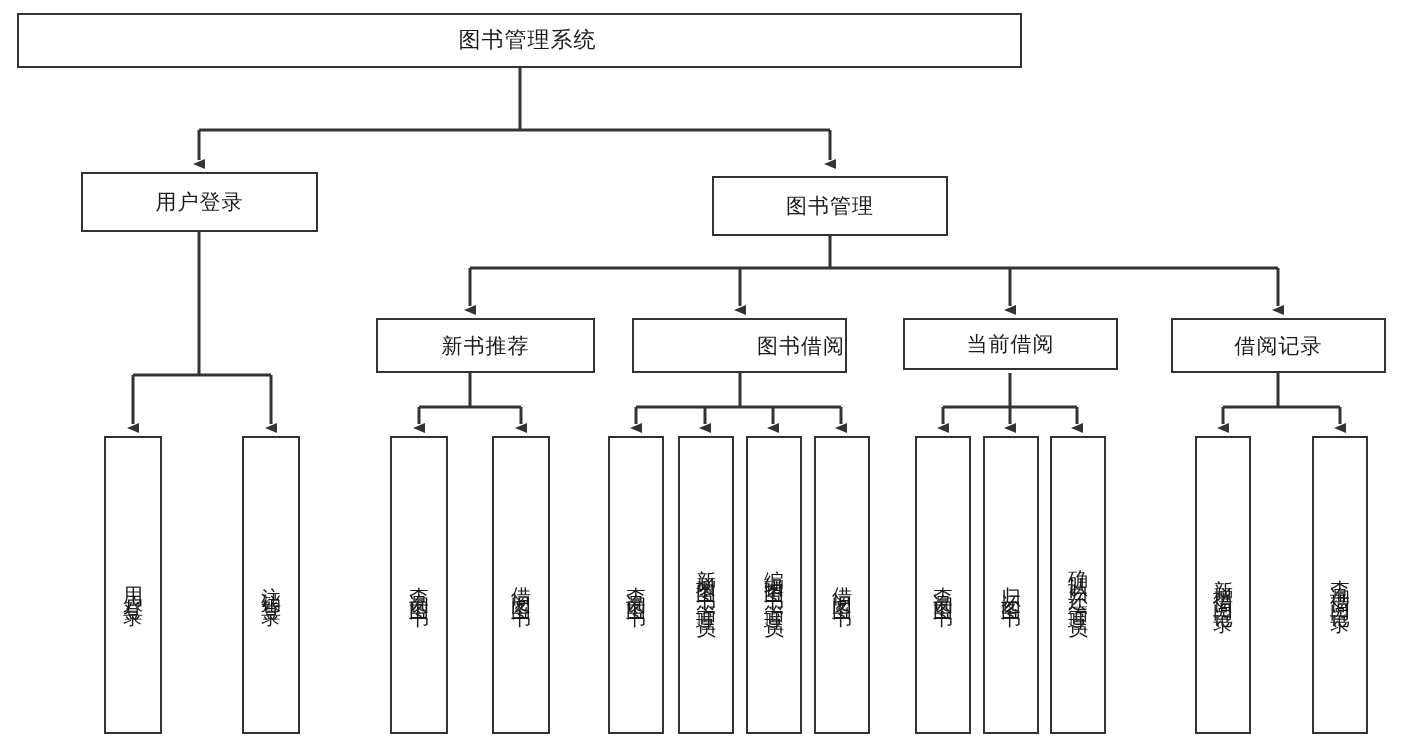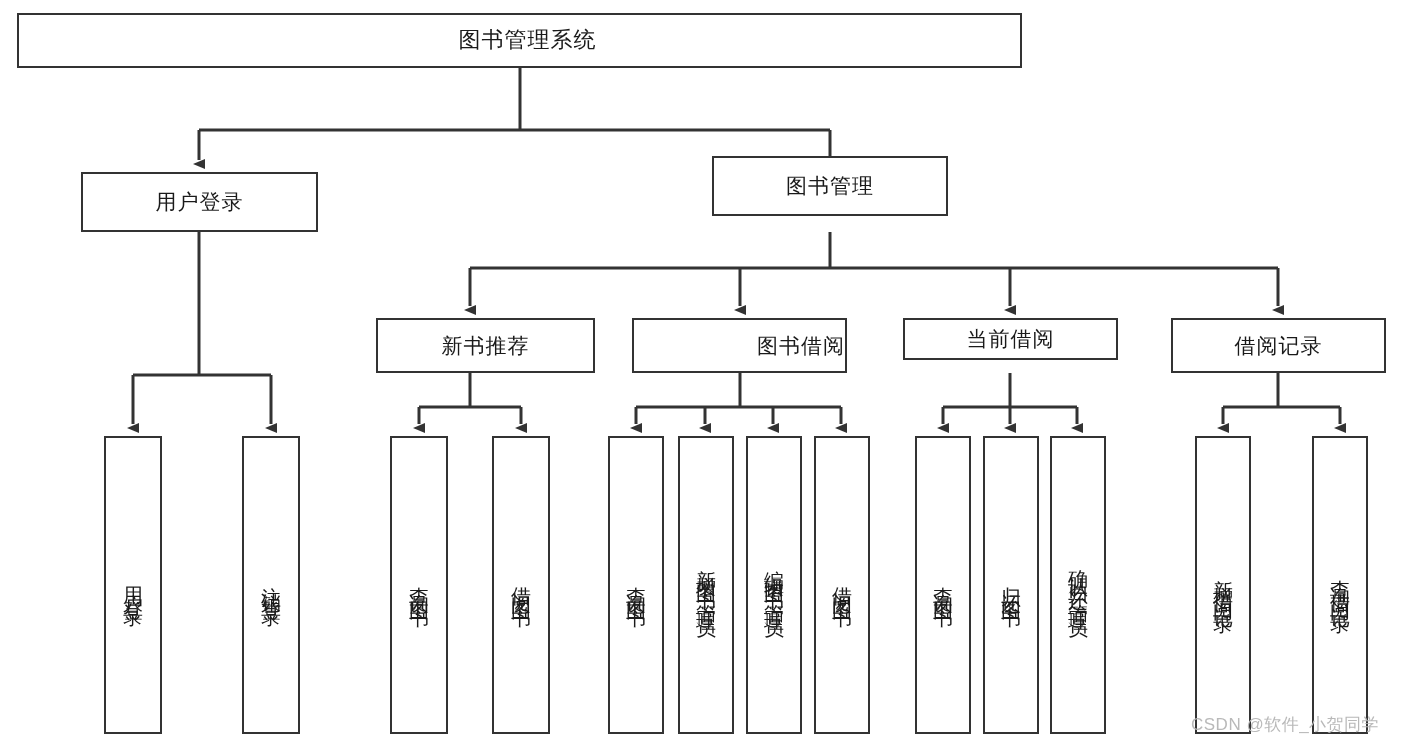--- a/index.html
+++ b/index.html
@@ -122,31 +122,31 @@
     </g>
   </svg>
 
   <div class="node horiz root" style="left:17px; top:13px; width:1005px; height:55px;">
     <span class="label">图书管理系统</span>
   </div>
 
   <div class="node horiz" style="left:81px; top:172px; width:237px; height:60px;">
     <span class="label">用户登录</span>
   </div>
-  <div class="node horiz" style="left:712px; top:156px; width:236px; height:60px;">
+  <div class="node horiz" style="left:712px; top:176px; width:236px; height:60px;">
     <span class="label">图书管理</span>
   </div>
 
   <div class="node horiz" style="left:360px; top:318px; width:219px; height:55px;margin-left:16px;">
     <span class="label">新书推荐</span>
   </div>
   <div class="node horiz" style="left:632px; top:318px; width:215px; height:55px;justify-content:flex-end;">
     <span class="label">图书借阅</span>
   </div>
-  <div class="node horiz" style="left:903px; top:318px; width:215px; height:42px;">
+  <div class="node horiz" style="left:903px; top:318px; width:215px; height:52px;">
     <span class="label">当前借阅</span>
   </div>
   <div class="node horiz" style="left:1171px; top:318px; width:215px; height:55px;">
     <span class="label">借阅记录</span>
   </div>
 
   <div class="node vert" style="left:104px; top:436px; width:58px; height:298px;">
     <span class="label">用户登录</span>
   </div>
   <div class="node vert" style="left:242px; top:436px; width:58px; height:298px;">
@@ -183,14 +183,13 @@
     <span class="label">确认归还（管理员）</span>
   </div>
 
   <div class="node vert" style="left:1195px; top:436px; width:56px; height:298px;">
     <span class="label">新增借阅记录</span>
   </div>
   <div class="node vert" style="left:1312px; top:436px; width:56px; height:298px;">
     <span class="label">查询借阅记录</span>
   </div>
 
-  <div class="watermark">CSDN @软件_小贺同学</div>
 </div>
 
 </body></html>

